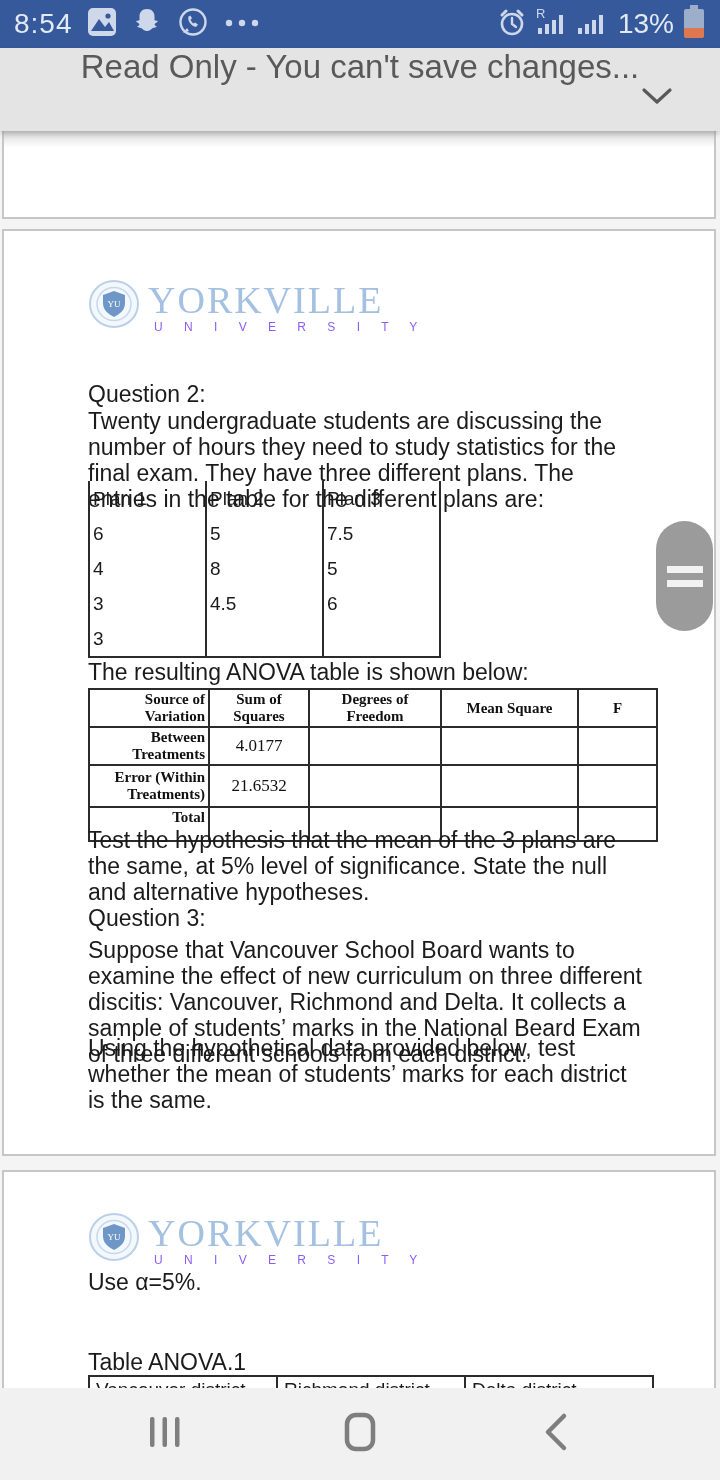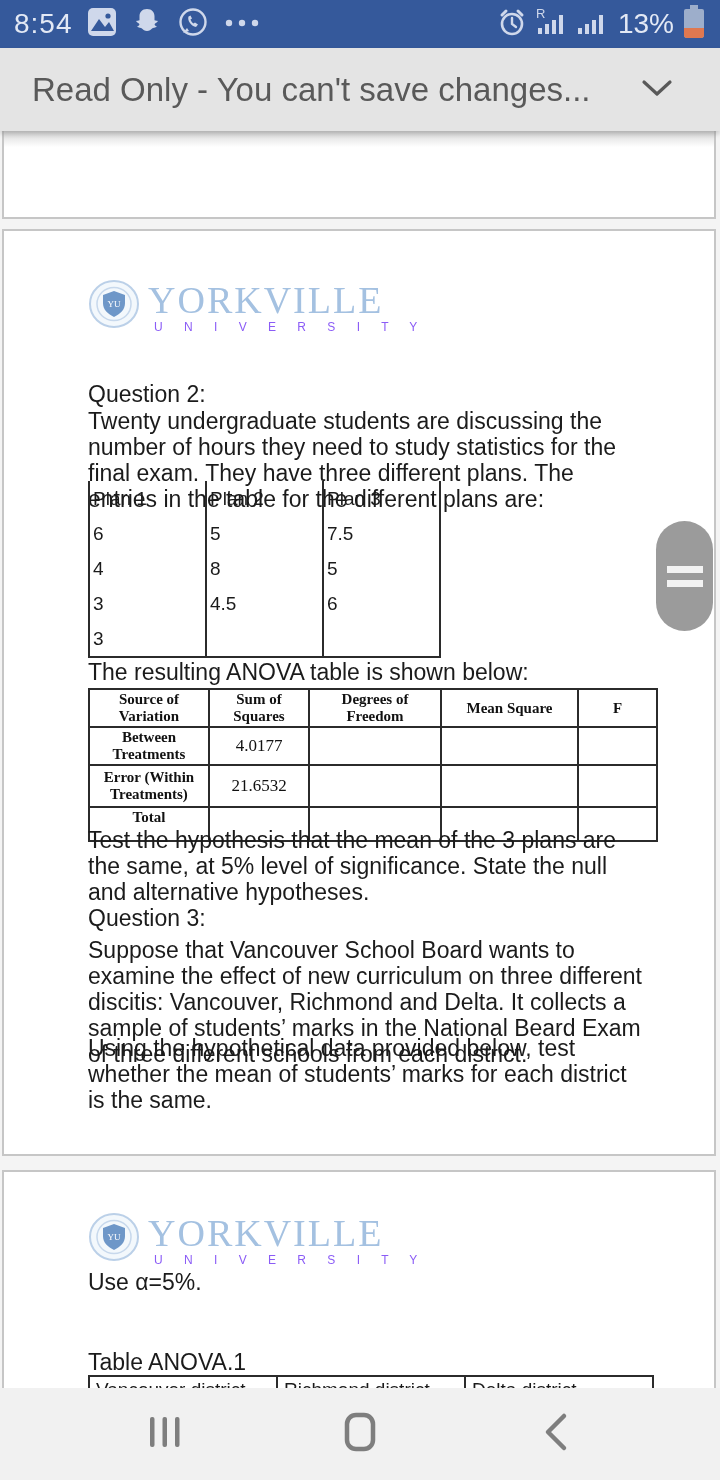--- a/index.html
+++ b/index.html
@@ -10,21 +10,21 @@
   .status-bar{position:absolute;top:0;left:0;width:720px;height:48px;background:#35599B;
     display:flex;align-items:center;padding:0 14px;box-sizing:border-box;color:#D9E0F0;}
   .status-left{display:flex;align-items:center;gap:14px;}
   .status-time{font-size:28px;letter-spacing:1px;color:#E3E9F5;}
   .status-right{margin-left:auto;display:flex;align-items:center;gap:8px;}
   .status-pct{font-size:28px;color:#E3E9F5;}
 
   
   .readonly-banner{position:absolute;top:48px;left:0;width:720px;height:83px;background:#E4E4E4;
     display:flex;align-items:center;padding:0 32px;box-sizing:border-box;
-    box-shadow:0 3px 5px rgba(0,0,0,0.18);z-index:5;}
+    box-shadow:0 3px 5px rgba(0,0,0,0.18);z-index:5;flex-direction:column;}
   .readonly-text{font-size:33px;color:#595959;}
   .readonly-banner .chev{margin-left:auto;margin-right:14px;}
 
   
   .page{position:absolute;left:2px;width:714px;background:#FFFFFF;
     border:2px solid #C6C6C6;box-sizing:border-box;}
   .page1{top:131px;height:88px;border-top:none;}
   .page1::before{content:"";position:absolute;left:0;top:0;width:100%;height:16px;
     background:linear-gradient(#d7d7d7,rgba(255,255,255,0));}
   .page2{top:229px;height:927px;}
@@ -45,21 +45,21 @@
   .plans-table td{border-left:2px solid #2b2b2b;border-right:2px solid #2b2b2b;
     width:117px;height:35px;padding:0 0 0 3px;vertical-align:middle;}
   .plans-table tr:last-child td{border-bottom:2px solid #2b2b2b;}
 
   
   .anova-table{position:absolute;left:84px;top:457px;border-collapse:collapse;
     font-family:"Liberation Serif",serif;color:#111;}
   .anova-table td,.anova-table th{border:2px solid #2b2b2b;padding:1px 3px;}
   .anova-table th{font-size:15px;font-weight:bold;height:24px;}
   .anova-table td{font-size:17px;text-align:center;}
-  .anova-table td.src{font-size:15px;font-weight:bold;text-align:center;line-height:17px;}
+  .anova-table td.src{font-size:15px;font-weight:bold;text-align:right;line-height:17px;}
   .c-src{width:112px;} .c-ss{width:92px;} .c-df{width:124px;} .c-ms{width:129px;} .c-f{width:71px;}
   .r-bt td{height:34px;} .r-err td{height:38px;} .r-tot td{height:30px;vertical-align:top;}
 
   
   .district-table{position:absolute;left:84px;top:203px;border-collapse:collapse;font-size:19px;color:#1b1b1b;}
   .district-table td{border:2px solid #2b2b2b;width:180px;height:40px;
     padding:2px 0 0 6px;vertical-align:top;}
 
   
   .scroll-handle{position:absolute;left:656px;top:521px;width:57px;height:110px;background:#9B9B9B;
@@ -204,21 +204,21 @@
         <td></td>
       </tr>
     </tbody>
       </table>
 
     <div class="doc-block" style="top:428px;">The resulting ANOVA table is shown below:</div>
 
     <table class="anova-table">
       <tbody>
           <tr>
-        <th class="c-src" style="text-align:center;">Source of Variation</th>
+        <th class="c-src" style="text-align:right;">Source of Variation</th>
         <th class="c-ss">Sum  of Squares</th>
         <th class="c-df">Degrees of Freedom</th>
         <th class="c-ms">Mean Square</th>
         <th class="c-f">F</th>
       </tr>
       <tr class="r-bt">
         <td class="src">Between Treatments</td>
         <td>4.0177</td>
         <td></td>
         <td></td>

